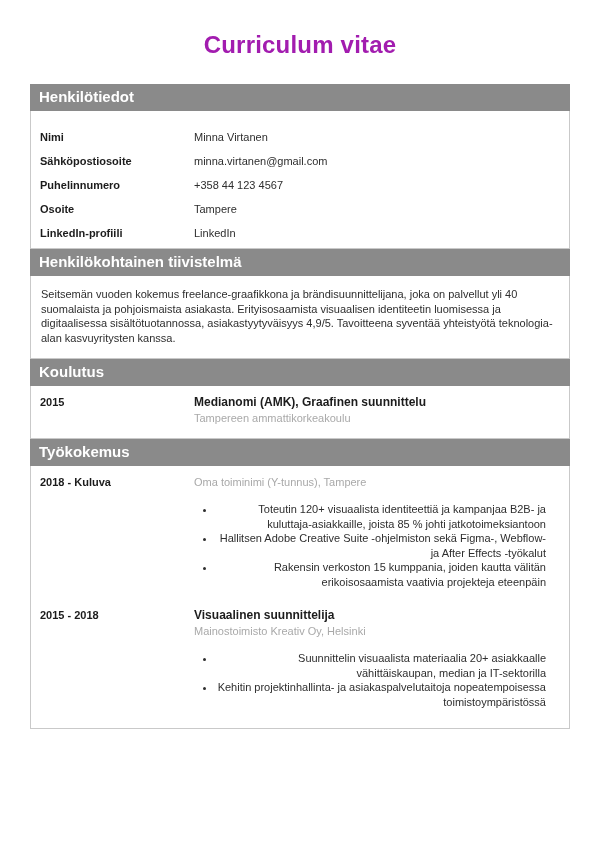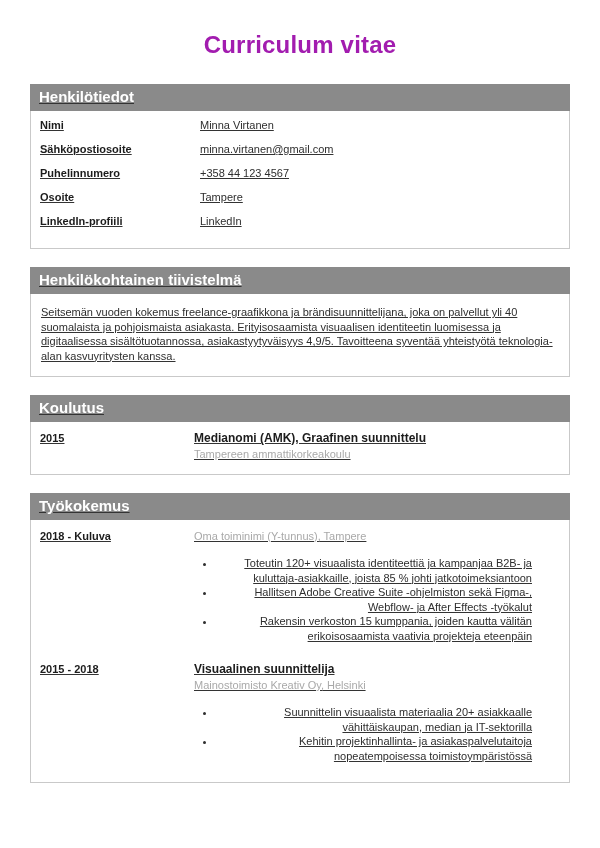--- a/index.html
+++ b/index.html
@@ -13,37 +13,37 @@
   .page { width: 600px; height: 848px; position: relative; }
   h1.cv-title {
     text-align: center;
     font-size: 24px;
     font-weight: bold;
     color: #a21caf;
     padding-top: 31px;
     letter-spacing: 0.2px;
   }
   .content { margin: 0 30px; padding-top: 25px; }
-  section.cv-section { margin-bottom: 18px; text-decoration: underline; }
+  section.cv-section { margin-bottom: 0; }
   .sec-header {
     background: #8a8a8a;
     color: #ffffff;
     font-size: 15px;
     font-weight: bold;
     padding: 5px 9px 6px 9px;
     line-height: 16px;
   }
   .sec-box {
     border: 1px solid #c9c9c9;
     border-top: none;
     background: #ffffff;
   }
   
   .info-box { padding: 8px 9px 9px 9px; }
-  .info-row { display: flex; height: 24px; align-items: flex-start; gap: 6px; }
+  .info-row { display: flex; height: 24px; align-items: flex-end; }
   .info-label {
     width: 154px;
     flex: 0 0 154px;
     font-weight: bold;
     font-size: 11px;
     color: #1c1c1c;
   }
   .info-value { font-size: 11px; color: #2e2e2e; }
   
   .summary-box { padding: 11px 10px 13px 10px; }
@@ -69,21 +69,21 @@
     font-size: 12px;
     color: #1c1c1c;
     line-height: 16px;
   }
   .entry-sub {
     font-size: 11px;
     color: #a9a9a9;
     line-height: 16px;
   }
   .edu-box { padding: 8px 9px 12px 9px; }
-  .work-box { padding: 8px 23px 11px 9px; }
+  .work-box { padding: 8px 9px 11px 9px; }
   .entry-bullets {
     margin: 12px 0 8px 0;
     padding-left: 22px;
     list-style: disc;
   }
   .entry-bullets li {
     font-size: 11px;
     line-height: 14.5px;
     color: #2e2e2e;
     padding-right: 14px;

